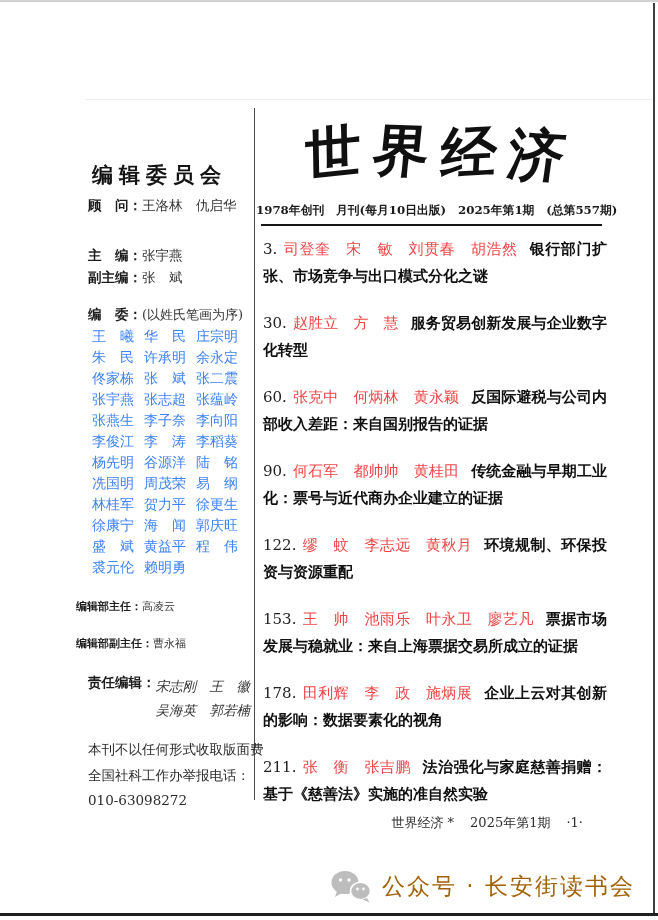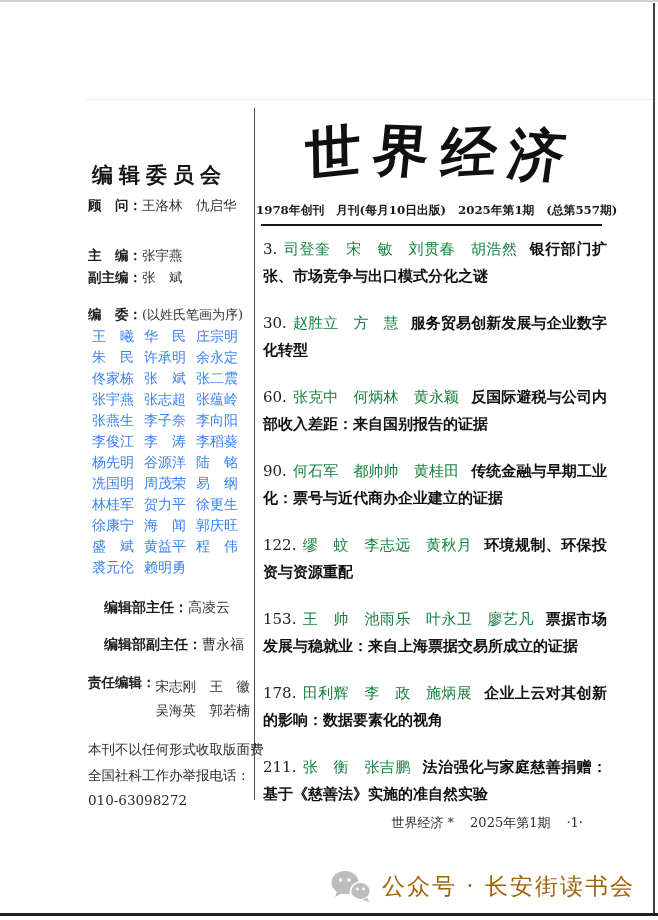--- a/index.html
+++ b/index.html
@@ -22,43 +22,43 @@
   .ed-advisor { top:197px; }
   .ed-chief   { top:247px; }
   .ed-deputy  { top:269px; }
   .ed-board-label { top:306px; }
   .ed-board-label .note { font-size:13px; color:#333; }
   .board-grid {
     position:absolute; left:92px; top:329px; width:160px;
     display:grid; grid-template-columns:52px 52px 56px; row-gap:7px;
     font-size:14px; line-height:14px; color:#3b82f6; white-space:nowrap;
   }
-  .ed-dept { position:absolute; left:104px; font-size:14px; white-space:nowrap; color:#333; }
+  .ed-dept { position:absolute; left:76px; font-size:11px; white-space:nowrap; color:#333; }
   .ed-dept .lbl { font-weight:700; color:#1d1d1d; }
   .ed-director { top:599px; }
   .ed-deputy-director { top:636px; }
   .ed-resp { position:absolute; left:88px; top:674px; display:flex; font-size:13.5px; color:#333; }
   .ed-resp .lbl { font-weight:700; color:#1d1d1d; white-space:nowrap; }
-  .ed-resp .resp-lines div { line-height:24px; white-space:nowrap; }
+  .ed-resp .resp-lines div { line-height:24px; white-space:nowrap;font-style:italic; }
   .ed-notice { position:absolute; left:88px; top:737px; font-size:13.5px; line-height:25.5px; color:#2c2c2c; white-space:nowrap; }
 
   
   .masthead { position:absolute; left:262px; top:112px; width:346px; text-align:center; }
   .masthead-title { font-size:56px; font-weight:900; color:#101010; line-height:80px; white-space:nowrap; }
   .tc { display:inline-block; margin:0 6px; }
   .tc0 { transform:rotate(-6deg) skewX(-5deg); }
   .tc1 { transform:rotate(2deg)  skewX(-4deg) translateY(-2px); }
   .tc2 { transform:rotate(-3deg) skewX(-6deg); }
   .tc3 { transform:rotate(4deg)  skewX(-4deg) translateY(2px); }
   .pub-info { position:absolute; left:256px; top:203px; width:354px; text-align:center; font-size:11.8px; font-weight:700; color:#1a1a1a; white-space:nowrap; }
   .rule { position:absolute; left:261px; top:224px; width:341px; height:2px; background:#161616; }
   .toc { position:absolute; left:263px; top:236px; width:344px; font-size:15px; }
   .toc-entry { margin:0 0 20px 0; line-height:27px; text-align:justify; }
   .toc-num { margin-right:6px; color:#222; }
-  .toc-authors { margin-right:12px; color:#15803d; }
+  .toc-authors { margin-right:12px; color:#ef4444; }
   .toc-title { font-weight:700; color:#101010; }
   .toc-footer { position:absolute; left:263px; top:814px; width:320px; text-align:right; font-size:13px; color:#2e2e2e; white-space:nowrap; }
   .toc-footer .jr { margin-right:16px; }
   .toc-footer .is { margin-right:16px; }
 
   
   .watermark {
     position:absolute; left:0; top:860px; width:643px; height:52px;
     display:flex; align-items:center; justify-content:flex-end;
     font-family:"DejaVu Sans","Liberation Sans",sans-serif;

